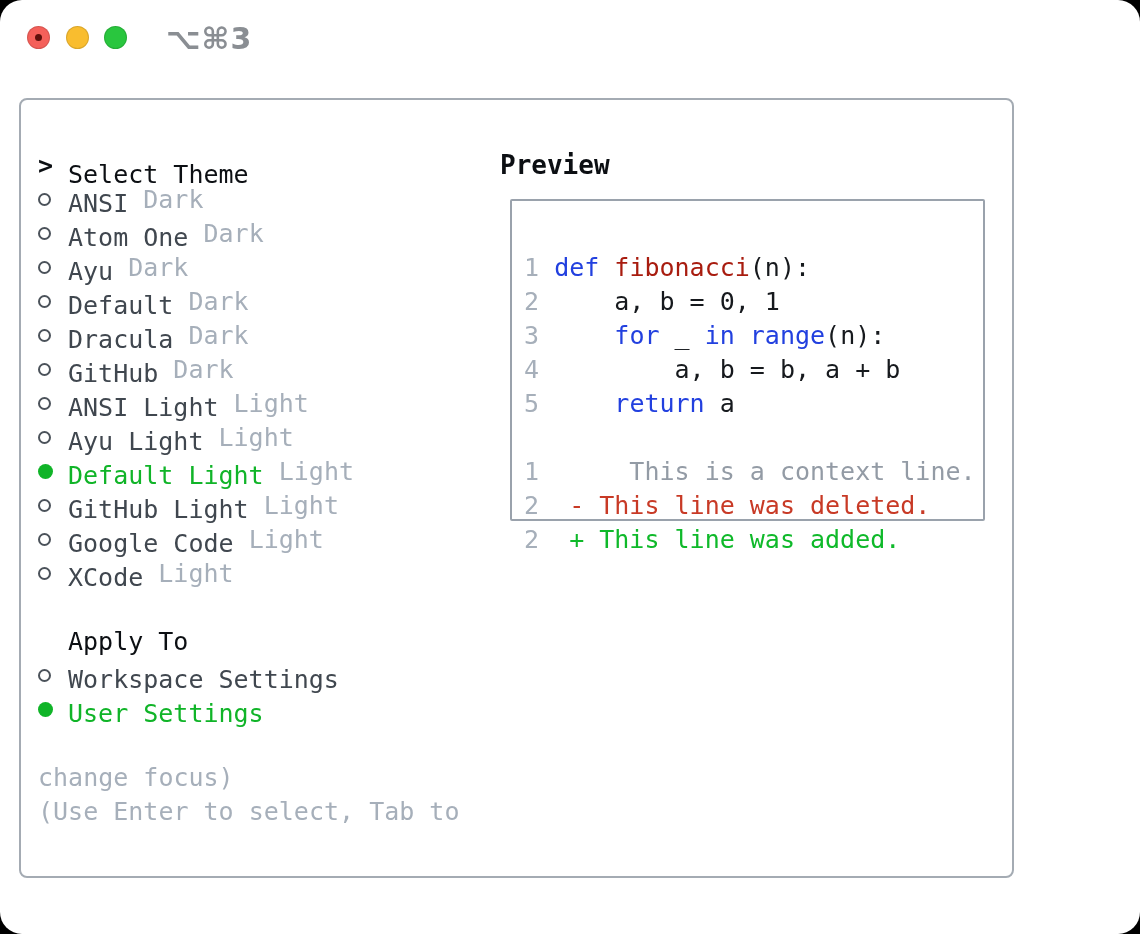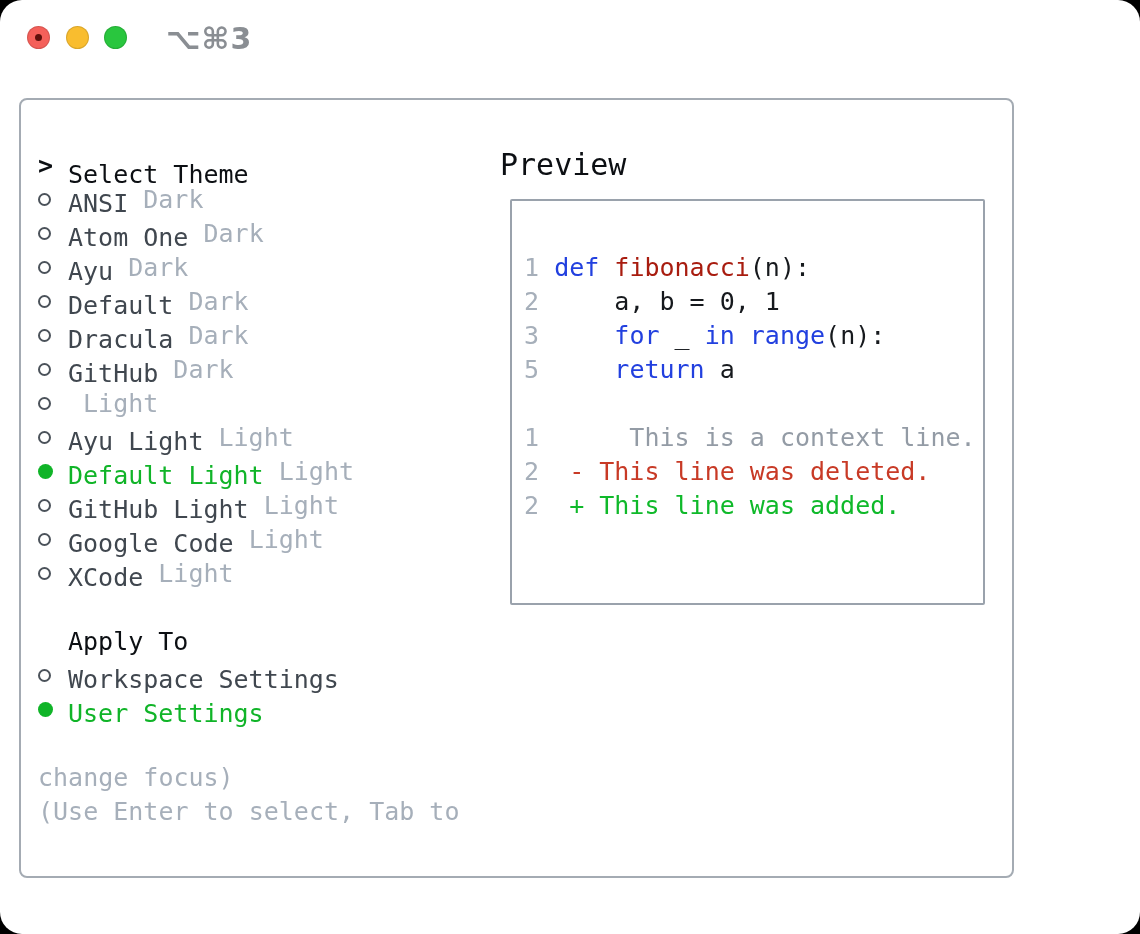--- a/index.html
+++ b/index.html
@@ -47,24 +47,24 @@
   .dot.on{width:15px;height:15px;border:none;background:var(--accent-green);}
   .hdr{font-weight:400;color:var(--text-heading);margin-top:18px;}
   .subhdr{color:var(--text-heading);}
   .name{color:var(--text-primary);margin-top:8px;}
   .name.sel{color:var(--accent-green);}
   .tag{color:var(--dim);}
   .help{color:var(--dim);}
   
   .preview-header{
     position:absolute;left:479px;top:48px;height:34px;line-height:34px;
-    font-size:30px;font-weight:400;color:var(--text-heading);white-space:pre;
+    font-size:26px;font-weight:700;color:var(--text-heading);white-space:pre;
   }
   .preview-box{
-    position:absolute;left:489px;top:99px;width:475px;height:406px;
+    position:absolute;left:489px;top:99px;width:475px;height:322px;
     border:2px solid var(--border2);border-radius:2px;box-sizing:border-box;
   }
   .code{position:absolute;left:12px;top:50px;}
   .code-line{height:34px;line-height:34px;font-size:25px;white-space:pre;}
   .ln{color:var(--line-number);}
   .tok-plain{color:var(--code-text);}
   .tok-keyword{color:var(--keyword-blue);}
   .tok-function{color:var(--function-red);}
   .tok-context{color:var(--context-gray);}
   .tok-deleted{color:var(--deleted-red);margin-top:12px;}
@@ -89,21 +89,21 @@
         <span class="marker"><span class="cursor">&gt;</span></span><span class="hdr">Select Theme</span>
       </div>
 
       <div id="theme-rows">
           <div class="row"><span class="marker"><span class="dot"></span></span><span class="name">ANSI</span><span class="tag"> Dark</span></div>
           <div class="row"><span class="marker"><span class="dot"></span></span><span class="name">Atom One</span><span class="tag"> Dark</span></div>
           <div class="row"><span class="marker"><span class="dot"></span></span><span class="name">Ayu</span><span class="tag"> Dark</span></div>
           <div class="row"><span class="marker"><span class="dot"></span></span><span class="name">Default</span><span class="tag"> Dark</span></div>
           <div class="row"><span class="marker"><span class="dot"></span></span><span class="name">Dracula</span><span class="tag"> Dark</span></div>
           <div class="row"><span class="marker"><span class="dot"></span></span><span class="name">GitHub</span><span class="tag"> Dark</span></div>
-          <div class="row"><span class="marker"><span class="dot"></span></span><span class="tag"> Light</span></div>
+          <div class="row"><span class="marker"><span class="dot"></span></span><span class="name">ANSI Light</span><span class="tag"> Light</span></div>
           <div class="row"><span class="marker"><span class="dot"></span></span><span class="name">Ayu Light</span><span class="tag"> Light</span></div>
           <div class="row"><span class="marker"><span class="dot on"></span></span><span class="name sel">Default Light</span><span class="tag"> Light</span></div>
           <div class="row"><span class="marker"><span class="dot"></span></span><span class="name">GitHub Light</span><span class="tag"> Light</span></div>
           <div class="row"><span class="marker"><span class="dot"></span></span><span class="name">Google Code</span><span class="tag"> Light</span></div>
           <div class="row"><span class="marker"><span class="dot"></span></span><span class="name">XCode</span><span class="tag"> Light</span></div>
         </div>
 
       <div class="row"></div>
 
       <div class="row">
@@ -121,20 +121,21 @@
       <div class="row help">(Use Enter to select, Tab to</div>
     </div>
 
     <div class="preview-header">Preview</div>
 
     <div class="preview-box">
       <div class="code" id="code-lines">
           <div class="code-line"><span class="ln">1</span><span class="tok-plain"> </span><span class="tok-keyword">def</span><span class="tok-plain"> </span><span class="tok-function">fibonacci</span><span class="tok-plain">(n):</span></div>
           <div class="code-line"><span class="ln">2</span><span class="tok-plain">     a, b = 0, 1</span></div>
           <div class="code-line"><span class="ln">3</span><span class="tok-plain">     </span><span class="tok-keyword">for</span><span class="tok-plain"> _ </span><span class="tok-keyword">in</span><span class="tok-plain"> </span><span class="tok-keyword">range</span><span class="tok-plain">(n):</span></div>
+          <div class="code-line"><span class="ln">4</span><span class="tok-plain">         a, b = b, a + b</span></div>
           <div class="code-line"><span class="ln">5</span><span class="tok-plain">     </span><span class="tok-keyword">return</span><span class="tok-plain"> a</span></div>
           <div class="code-line"><span class="ln"></span></div>
           <div class="code-line"><span class="ln">1</span><span class="tok-context">      This is a context line.</span></div>
           <div class="code-line"><span class="ln">2</span><span class="tok-deleted">  - This line was deleted.</span></div>
           <div class="code-line"><span class="ln">2</span><span class="tok-added">  + This line was added.</span></div>
         </div>
     </div>
 
   </div>
 </div>

